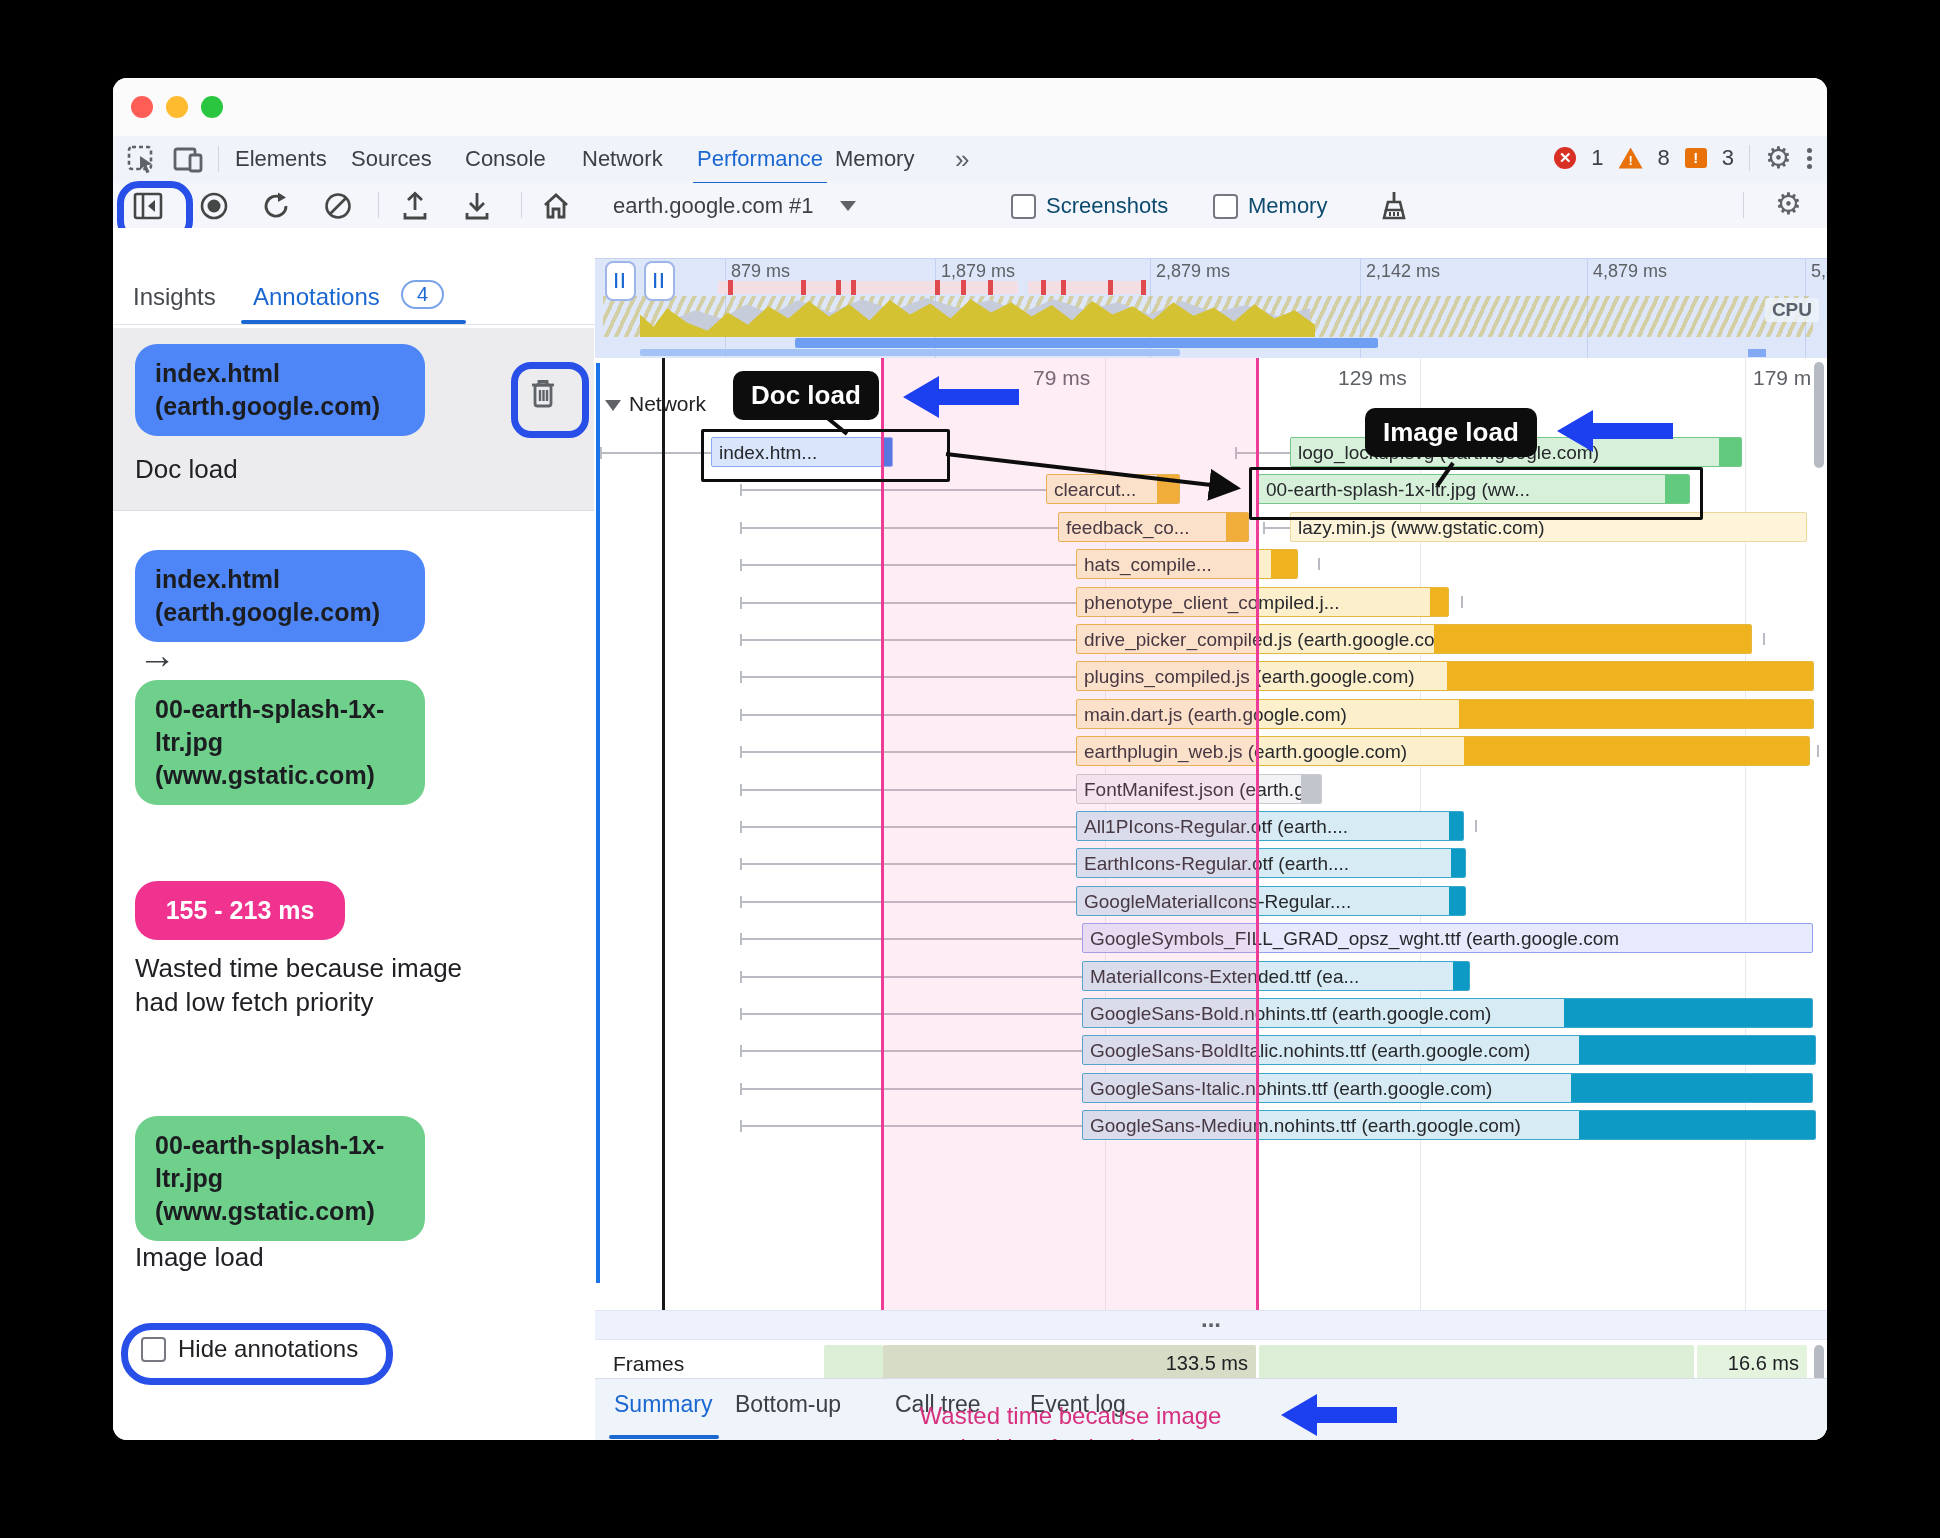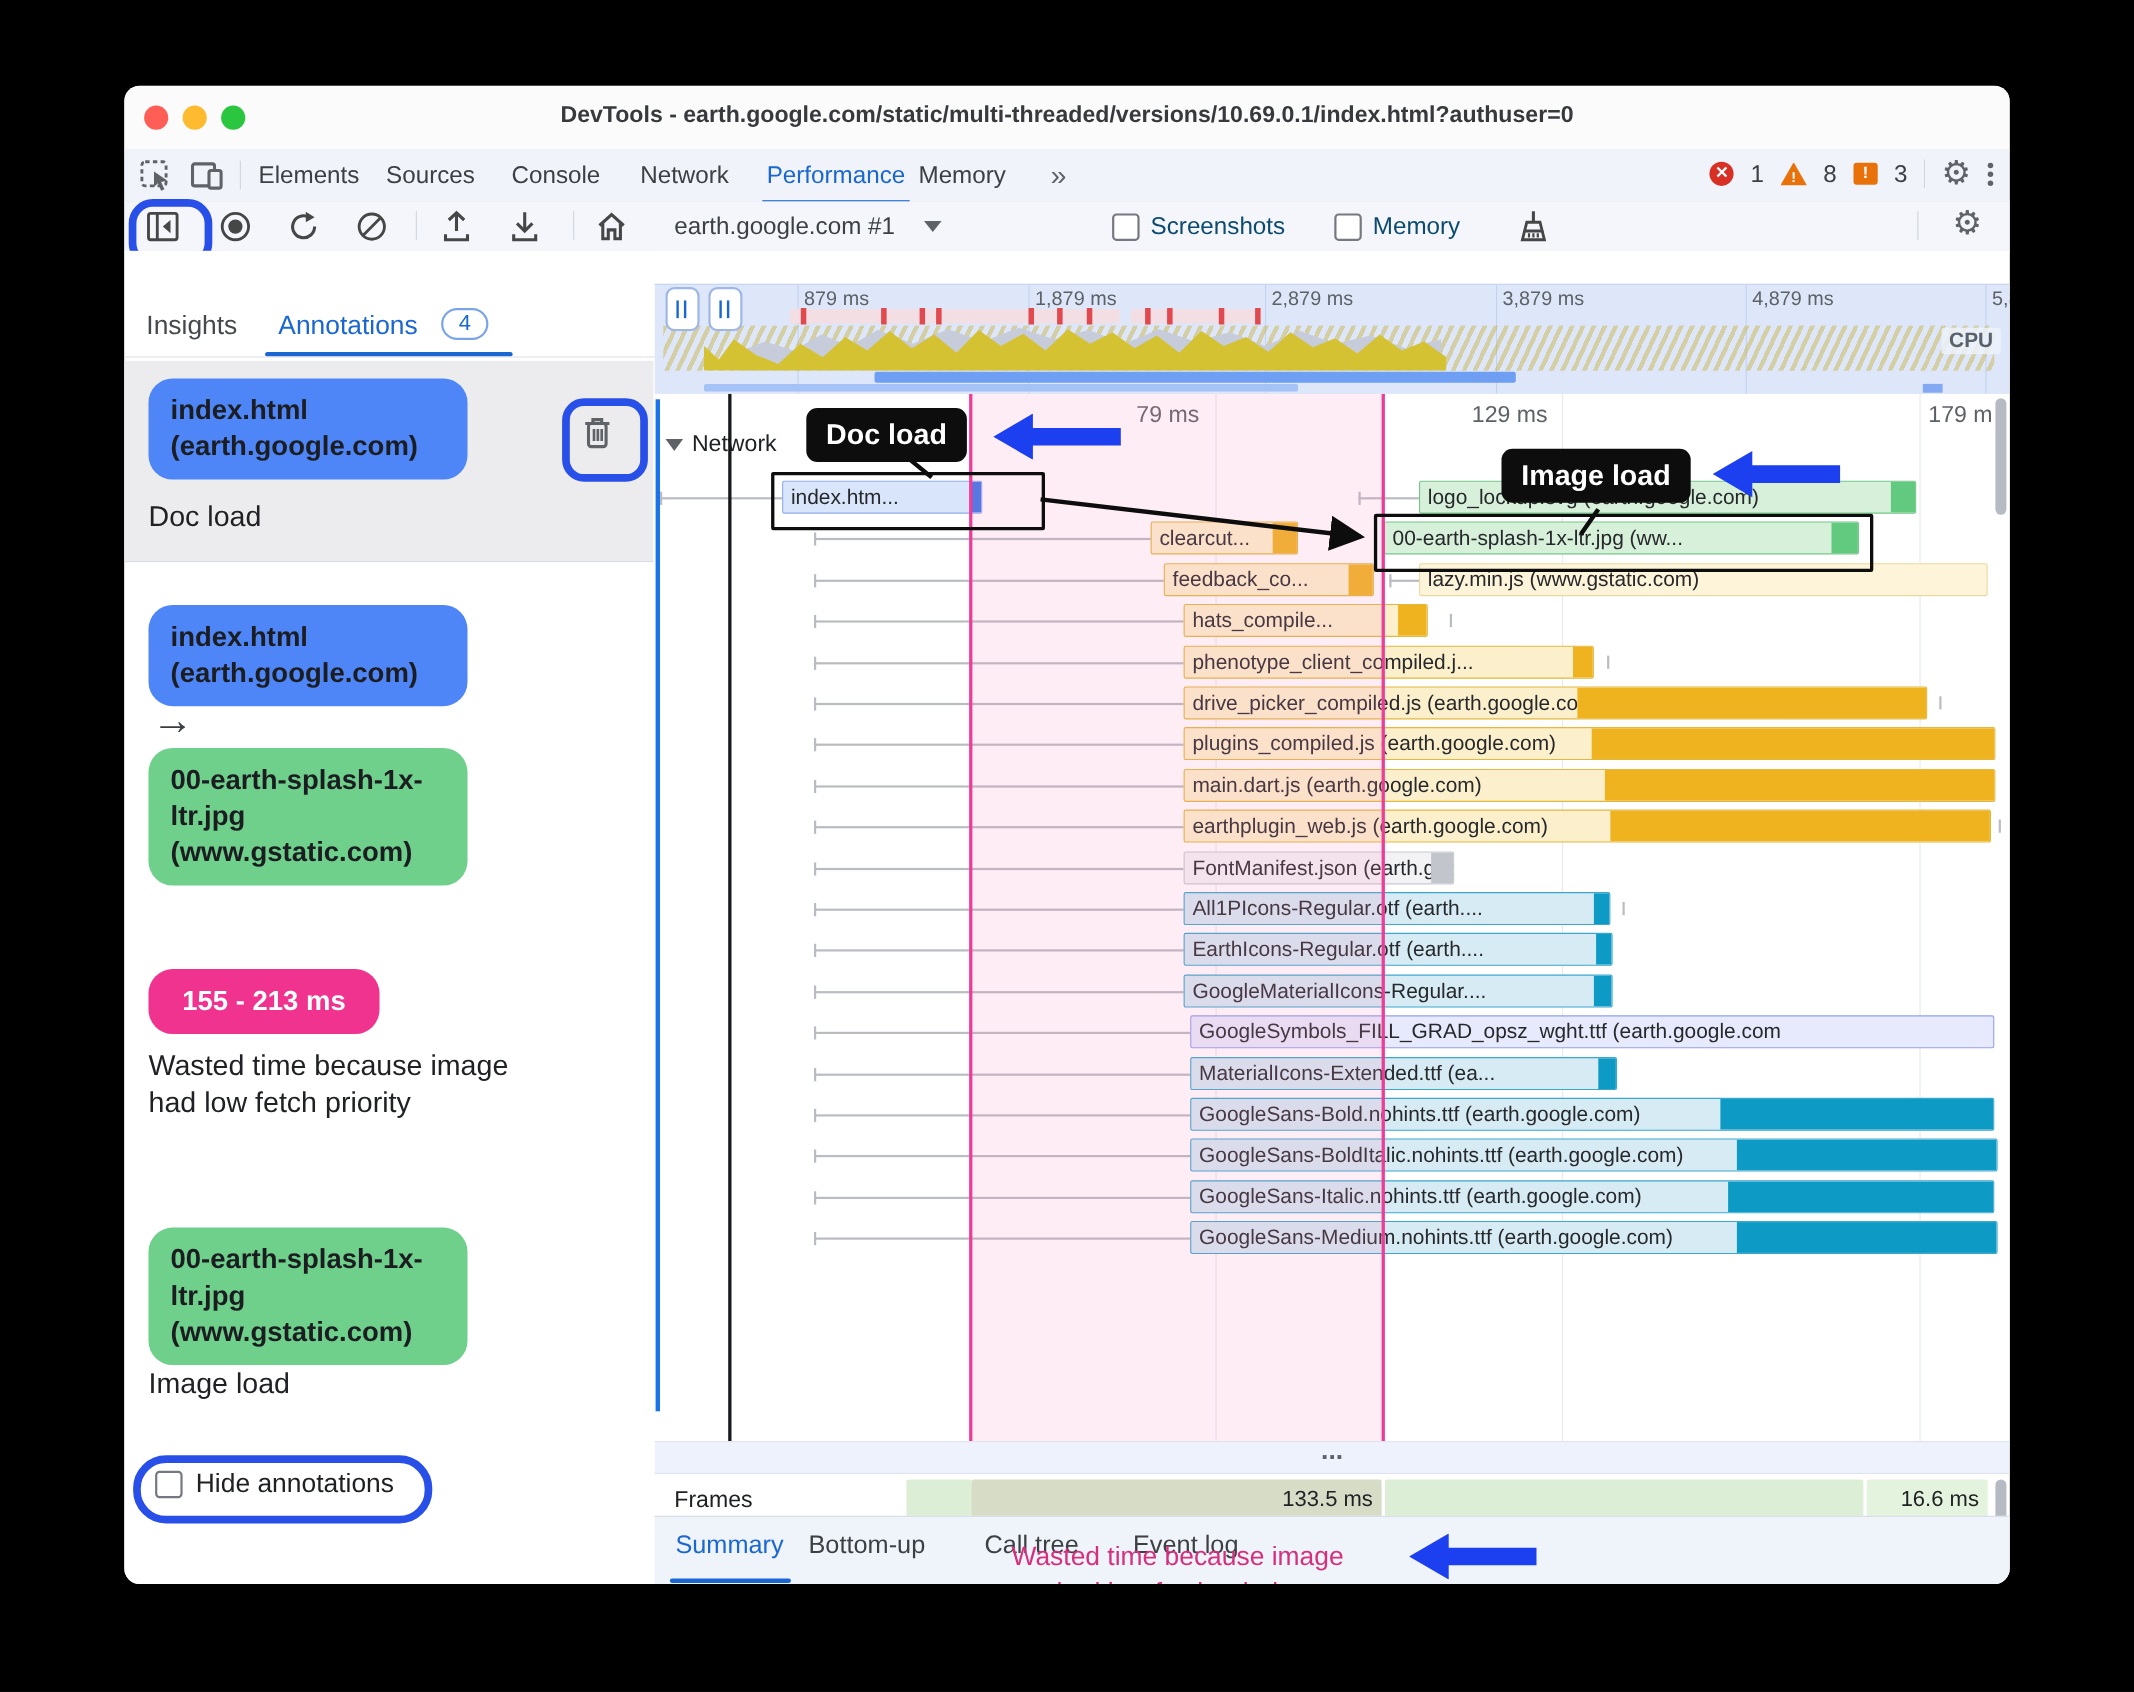--- a/index.html
+++ b/index.html
@@ -106,21 +106,20 @@
 </style>
 </head>
 <body>
 
 <div id="window">
 
   <div id="titlebar">
     <span class="tl" style="left:18px;background:#ff5e57"></span>
     <span class="tl" style="left:53px;background:#febb2f"></span>
     <span class="tl" style="left:88px;background:#2ac63f"></span>
-    <div id="title">DevTools - earth.google.com/static/multi-threaded/versions/10.69.0.1/index.html?authuser=0</div>
   </div>
 
   <div id="tabbar">
     <span class="abs" style="left:14px;top:9px">
       <svg class="iconsvg" width="30" height="30" viewBox="0 0 30 30">
           <rect x="2" y="2" width="22" height="22" rx="3" fill="none" stroke="#5f6368" stroke-width="2.6" stroke-dasharray="4 3"></rect>
           <path d="M13 11 L25 19 L19.5 20.5 L22.5 27 L19.5 28.3 L16.5 21.7 L13 25 Z" fill="#5f6368"></path>
         </svg>
     </span>
     <span class="abs" style="left:60px;top:9px">
@@ -287,21 +286,21 @@
           <div class="ov-grid" style="left:340px"></div>
           <div class="ov-grid" style="left:555px"></div>
           <div class="ov-grid" style="left:765px"></div>
           <div class="ov-grid" style="left:992px"></div>
           <div class="ov-grid" style="left:1210px"></div>
         </div>
       <div id="ov-ticks">
           <div class="ov-tick" style="left:136px">879 ms</div>
           <div class="ov-tick" style="left:346px">1,879 ms</div>
           <div class="ov-tick" style="left:561px">2,879 ms</div>
-          <div class="ov-tick" style="left:771px">3,879 ms</div>
+          <div class="ov-tick" style="left:771px">2,142 ms</div>
           <div class="ov-tick" style="left:998px">4,879 ms</div>
           <div class="ov-tick" style="left:1216px">5,8</div>
         </div>
       <div id="ov-screens">
           <div class="abs" style="left:123px;top:22px;width:300px;height:13px;background:#f3dfe3"></div>
           <div class="abs" style="left:433px;top:22px;width:115px;height:13px;background:#f3dfe3"></div>
           <div class="abs" style="left:133px;top:21px;width:5px;height:15px;background:#e04a4f"></div>
           <div class="abs" style="left:206px;top:21px;width:5px;height:15px;background:#e04a4f"></div>
           <div class="abs" style="left:241px;top:21px;width:5px;height:15px;background:#e04a4f"></div>
           <div class="abs" style="left:256px;top:21px;width:5px;height:15px;background:#e04a4f"></div>

